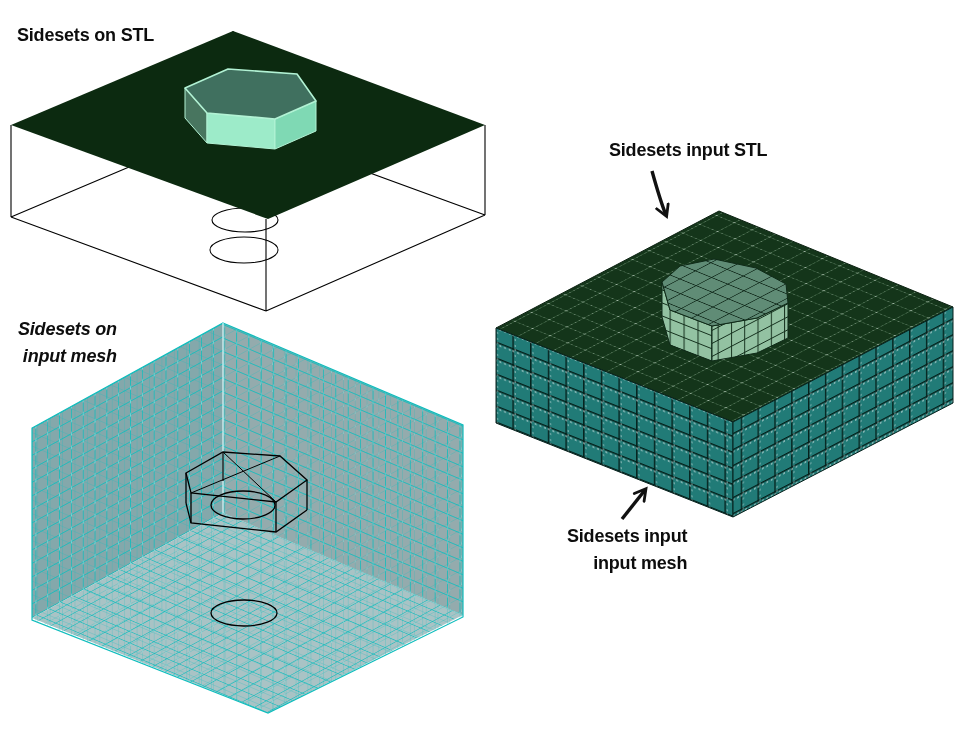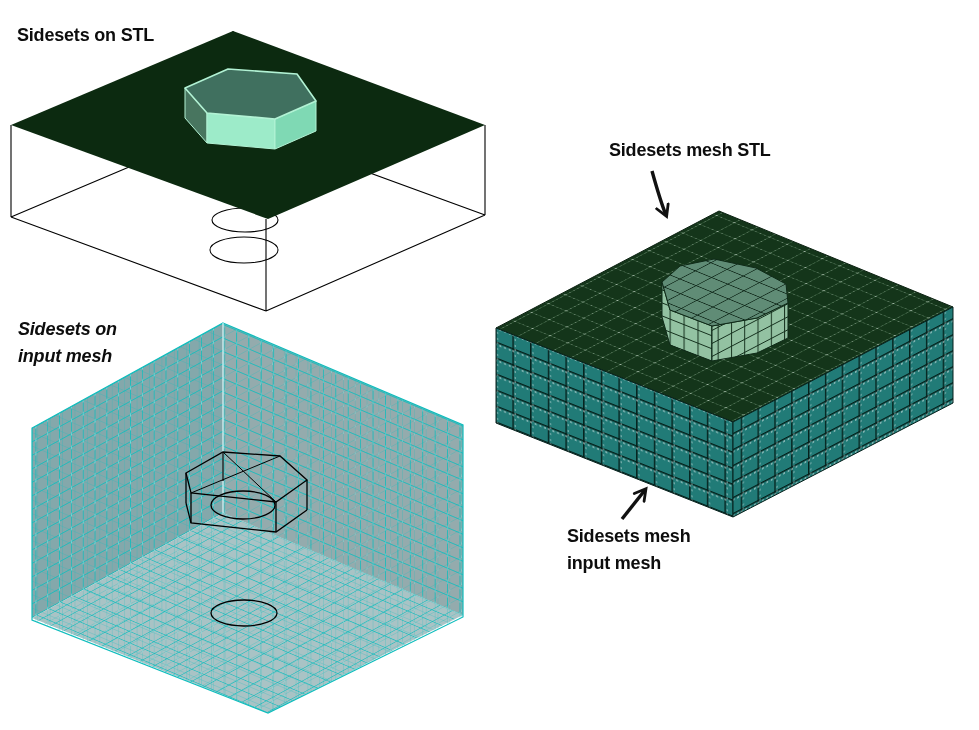--- a/index.html
+++ b/index.html
@@ -1,21 +1,21 @@
 <!DOCTYPE html>
 <html><head>
 <meta charset="utf-8">
 <style>
   html,body{margin:0;padding:0;}
   body{
     width:979px;height:730px;position:relative;overflow:hidden;
     background:#ffffff;
     font-family:"Liberation Sans", sans-serif;
   }
-  .stage{position:absolute;left:0;top:0;width:979px;height:730px;}
+  .stage{position:absolute;left:0;top:0;width:979px;height:730px;text-align:right;}
   .fig{position:absolute;}
   #fig-stl{left:0px;top:18px;width:500px;height:302px;}
   #fig-mesh{left:20px;top:318px;width:460px;height:404px;}
   #fig-result{left:480px;top:195px;width:500px;height:335px;}
   #annotations{left:0;top:0;width:979px;height:730px;pointer-events:none;}
   .fig-label{
     position:absolute;font-weight:700;font-size:18px;line-height:27px;
     color:#0d0d0d;white-space:nowrap;letter-spacing:-0.2px;
   }
   #label-stl{left:17px;top:22px;}
@@ -149,20 +149,20 @@
     <path d="M622,519 L645,490" fill="none" stroke="#111111" stroke-width="3.4" marker-end="url(#ah)"></path>
   </svg>
 
   <div class="fig-label" id="label-stl">Sidesets on STL</div>
 
   <div class="fig-label" id="label-mesh">
     <div>Sidesets on</div>
     <div>input mesh</div>
   </div>
 
-  <div class="fig-label" id="label-from-stl">Sidesets mesh STL</div>
+  <div class="fig-label" id="label-from-stl">Sidesets input STL</div>
 
   <div class="fig-label" id="label-from-input">
-    <div>Sidesets mesh</div>
+    <div>Sidesets input</div>
     <div>input mesh</div>
   </div>
 
 </div>
 
 </body></html>

